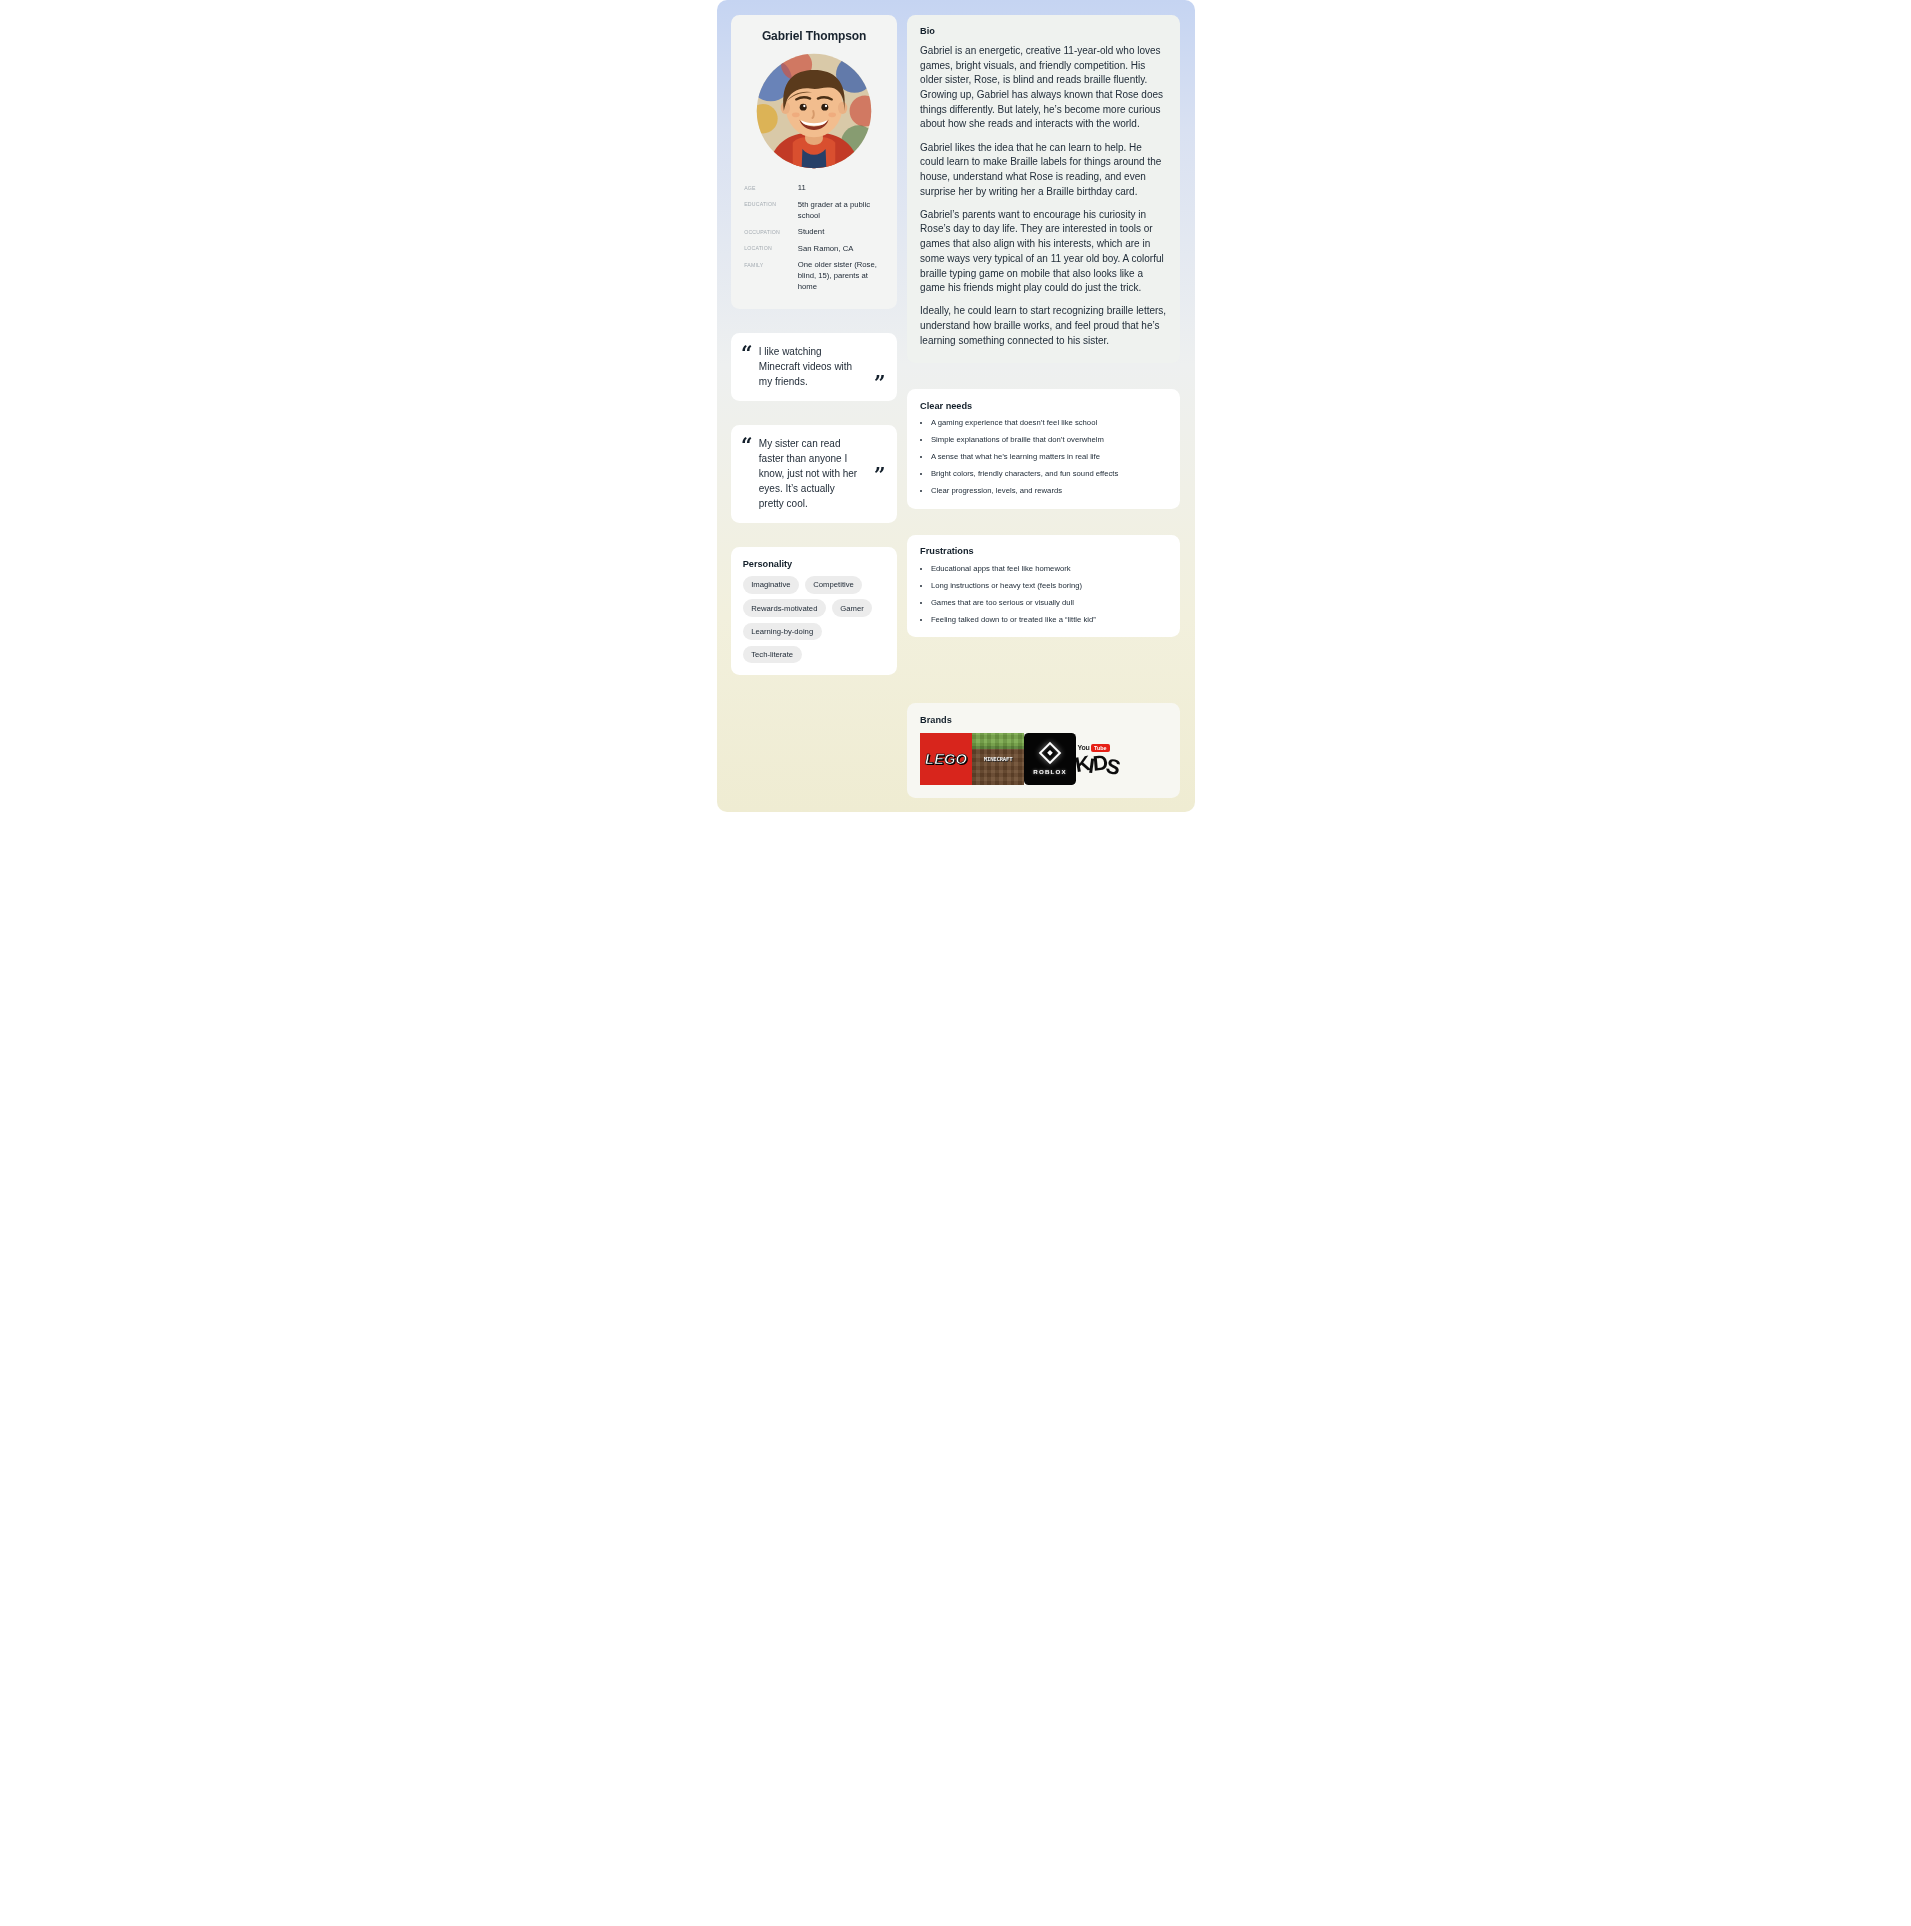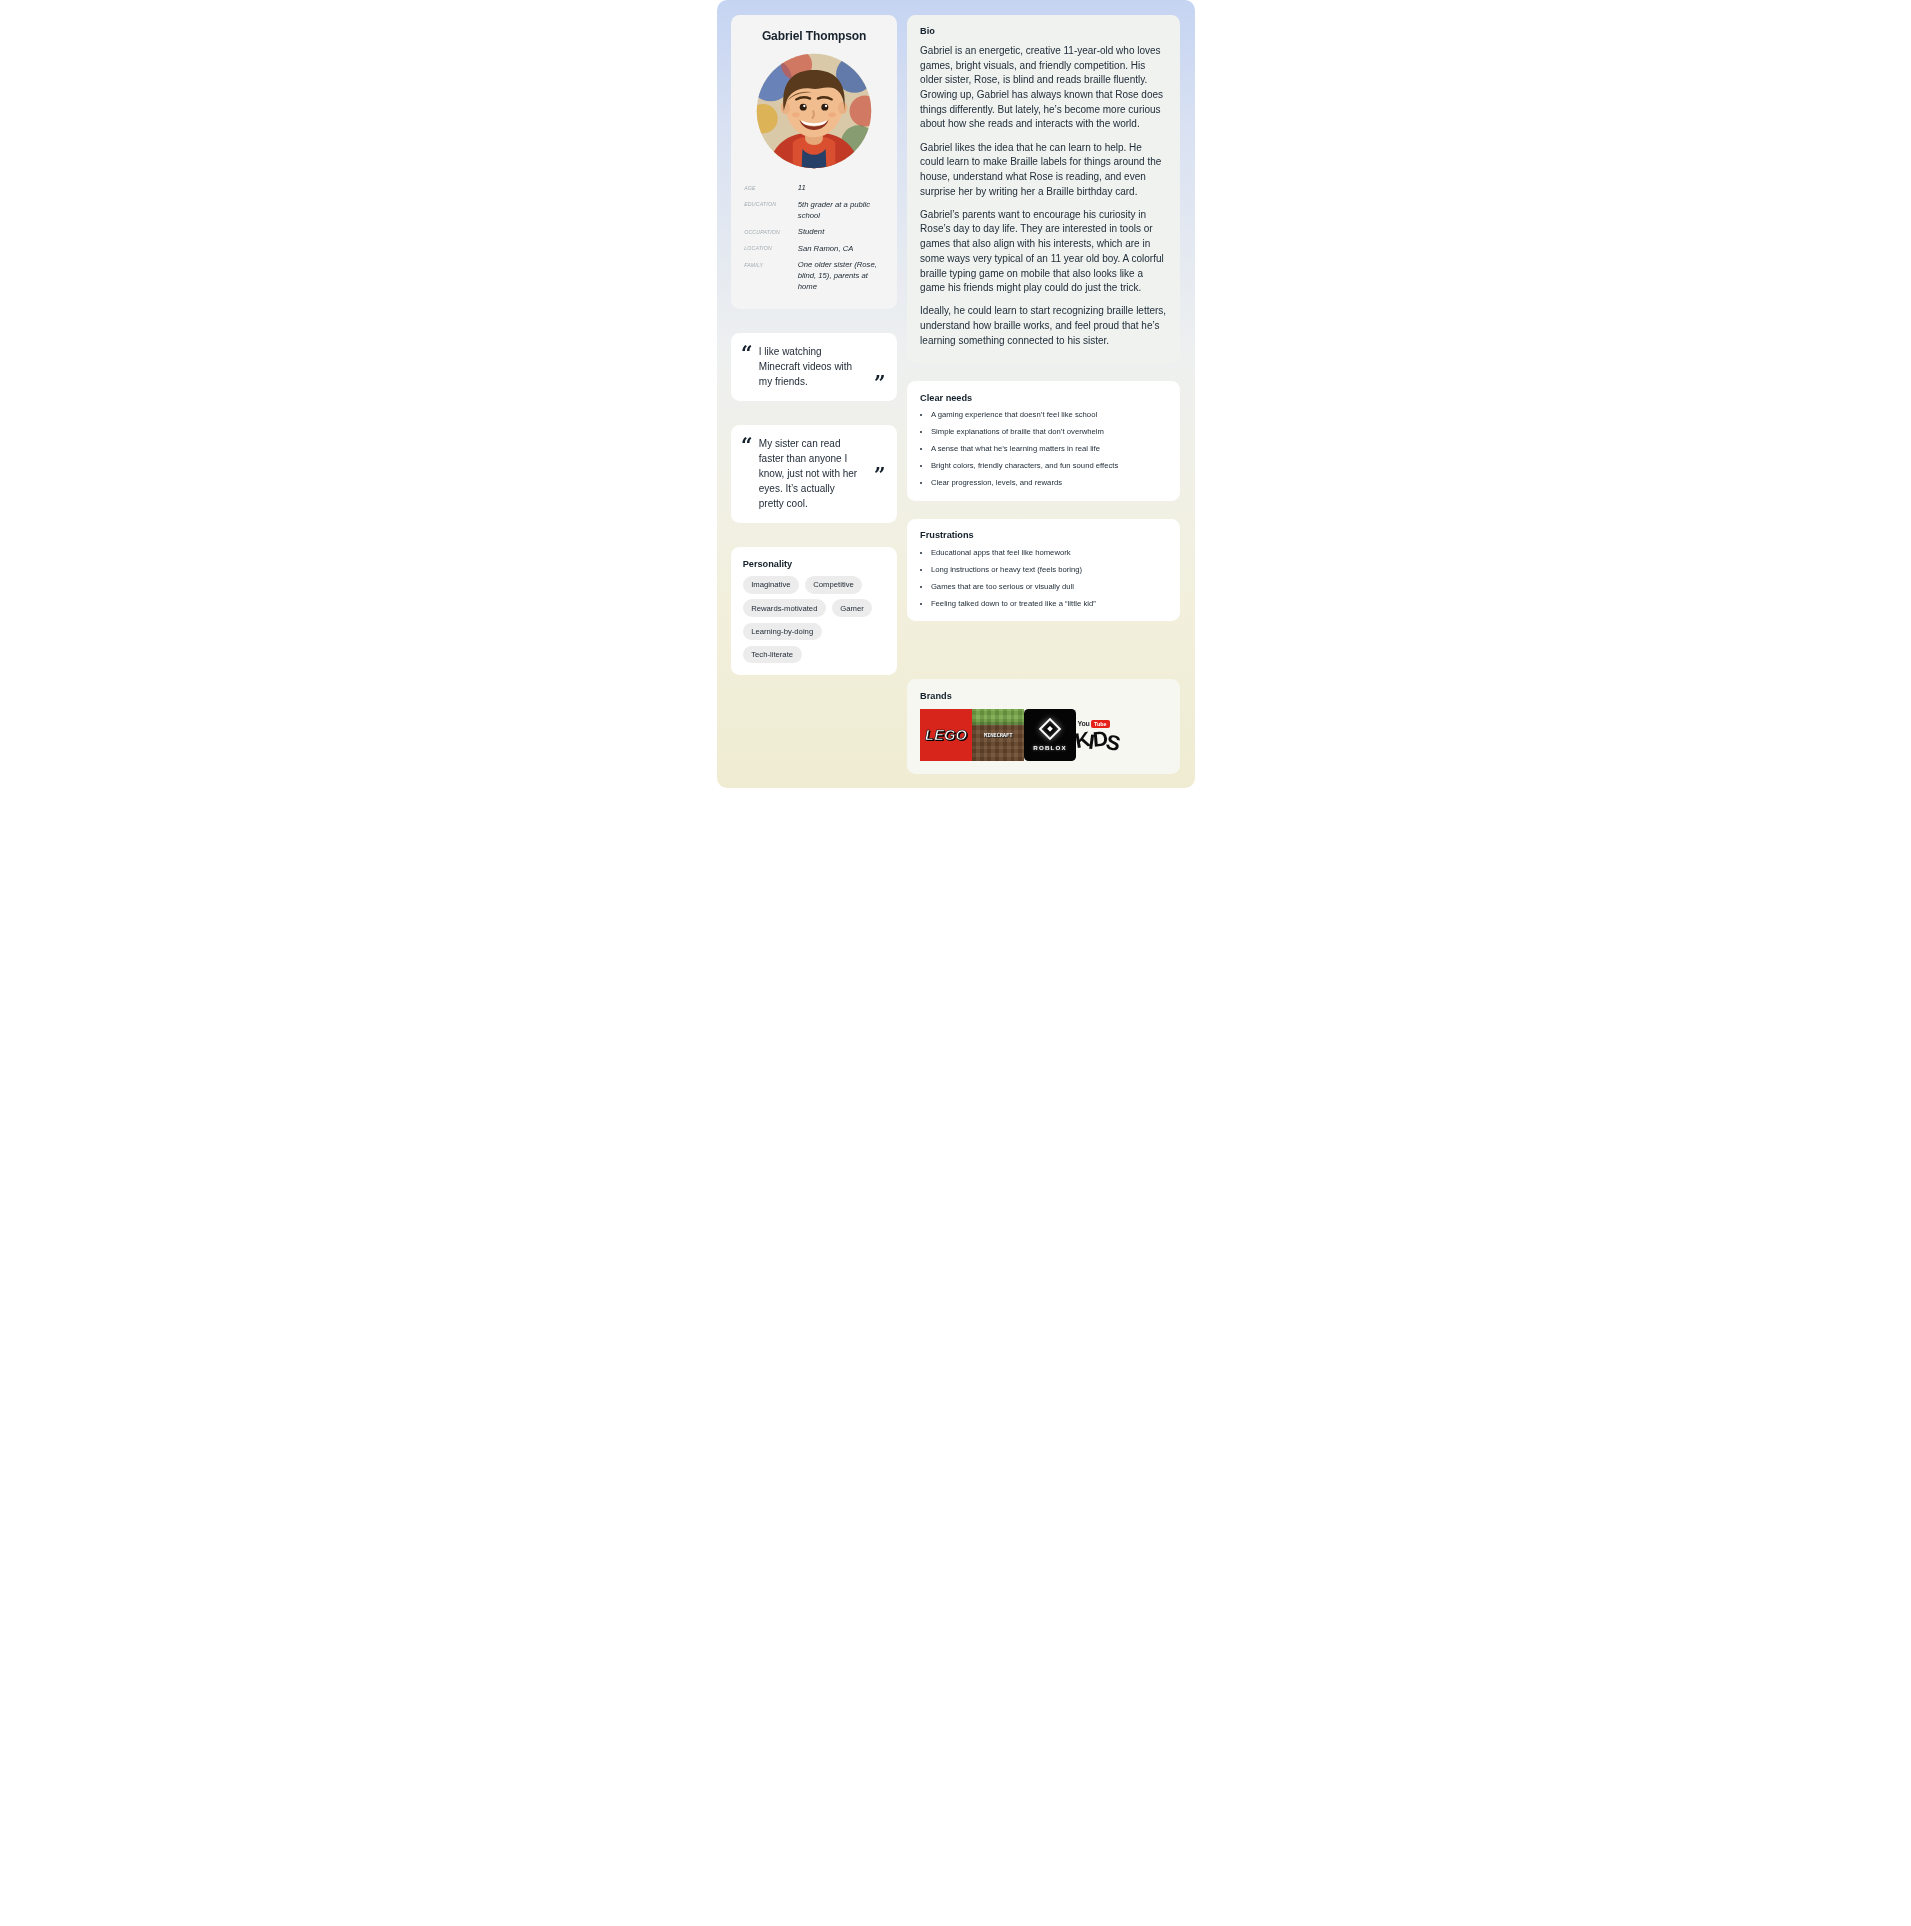--- a/index.html
+++ b/index.html
@@ -13,34 +13,34 @@
   .page {
     width: 478px;
     min-height: 644px;
     border-radius: 10px;
     padding: 14.6px;
     display: flex;
     gap: 10px;
     background: linear-gradient(180deg, #c5d4f2 0%, #d9e1f2 16%, #eef0f0 45%, #f2f0dd 76%, #efecd2 100%);
   }
   .col-left { width: 166px; flex-shrink: 0; display: flex; flex-direction: column; gap: 24px; }
-  .col-right { flex: 1; display: flex; flex-direction: column; gap: 18px; }
+  .col-right { flex: 1; display: flex; flex-direction: column; gap: 26px; }
 
   .card { border-radius: 8.5px; padding: 11.6px; background: #ffffff; }
 
   
   .profile-card { background: #f3f4f3; padding: 14px 11.6px 10px; }
   .profile-name {
     font-size: 12px; font-weight: 700; text-align: center;
     letter-spacing: -0.1px; color: #18232e; margin-bottom: 10.8px;
   }
   .photo-wrap { width: 116px; height: 116px; margin: 0 auto 14px; }
   .photo-wrap svg { display: block; }
 
-  .details { padding: 0 1.5px; font-style: italic; }
+  .details { padding: 0 1.5px; }
   .detail-row { display: flex; gap: 4.6px; margin-bottom: 5.8px; }
   .detail-label {
     width: 49px; flex-shrink: 0; font-size: 5.2px; letter-spacing: 0.2px;
     color: #a4abb2; padding-top: 1.5px; font-weight: 400;
   }
   .detail-value { font-size: 7.7px; line-height: 1.4; color: #1c2733; }
 
   
   .quote-card { position: relative; padding: 11.6px 27px 11.6px 10px; display: flex; }
   .qmark {

